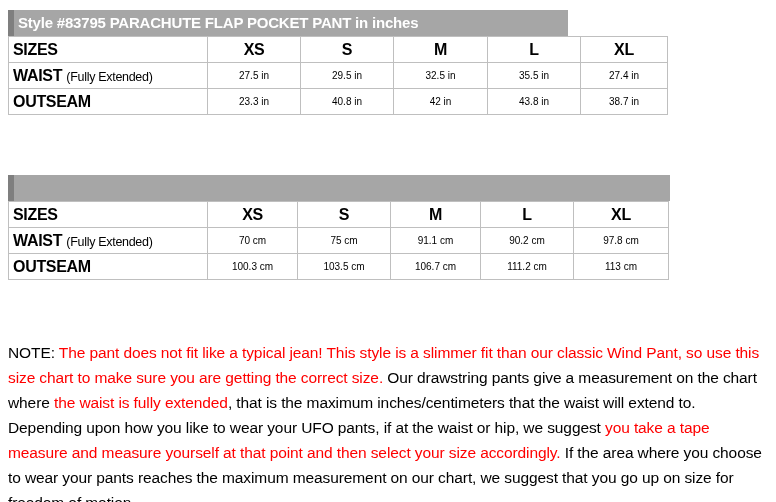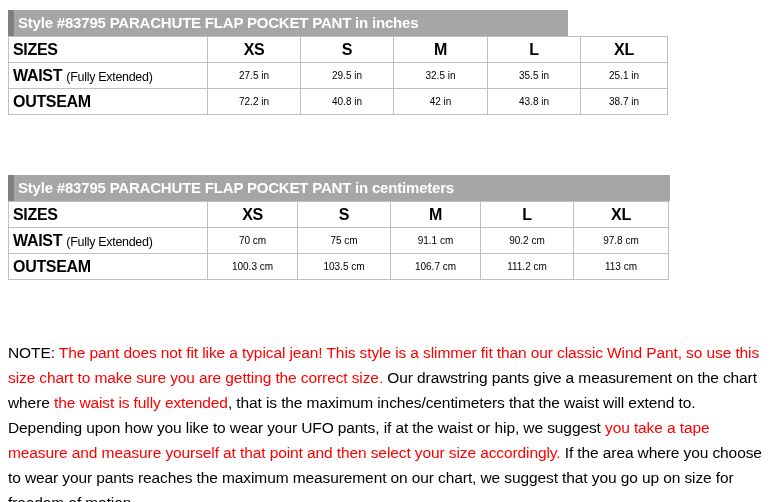--- a/index.html
+++ b/index.html
@@ -112,40 +112,39 @@
     </tr>
     <tr>
       <td class="rowhead">
         <span>WAIST</span>
         <span class="sublabel">(Fully Extended)</span>
       </td>
       <td>27.5 in</td>
       <td>29.5 in</td>
       <td>32.5 in</td>
       <td>35.5 in</td>
-      <td>25.1 in</td>
+      <td>27.4 in</td>
     </tr>
     <tr>
       <td class="rowhead">
         <span>OUTSEAM</span>
       </td>
-      <td>72.2 in</td>
+      <td>23.3 in</td>
       <td>40.8 in</td>
       <td>42 in</td>
       <td>43.8 in</td>
       <td>38.7 in</td>
     </tr>
   </tbody>
     </table>
 
   <div class="gap-between-tables"></div>
 
   <div class="chart-title w2">
     <span class="accent-strip"></span>
-    <span>Style #83795 PARACHUTE FLAP POCKET PANT in centimeters</span>
   </div>
   <table class="size-chart t2">
     <colgroup>
       <col class="c0">
         <col class="c1">
         <col class="c2">
         <col class="c3">
         <col class="c4">
         <col class="c5">
     </colgroup>

